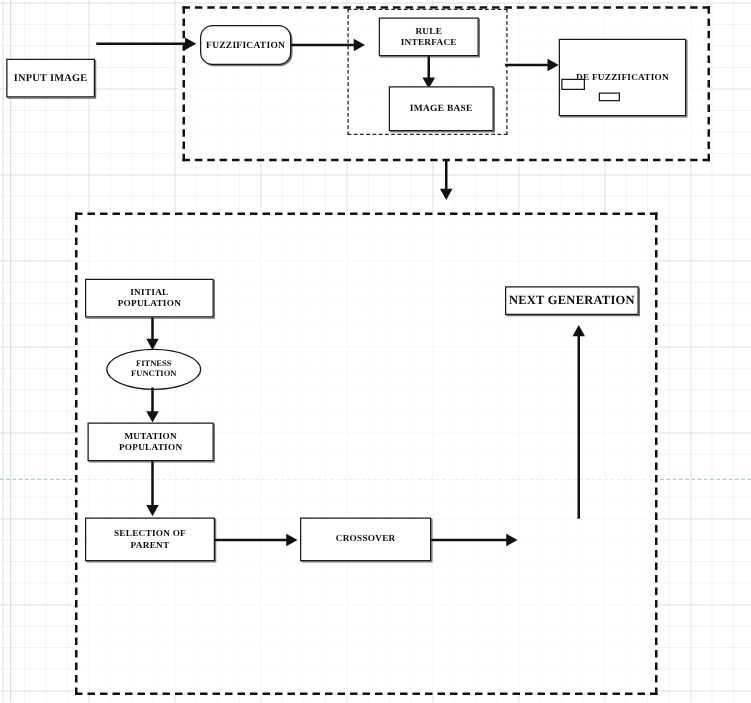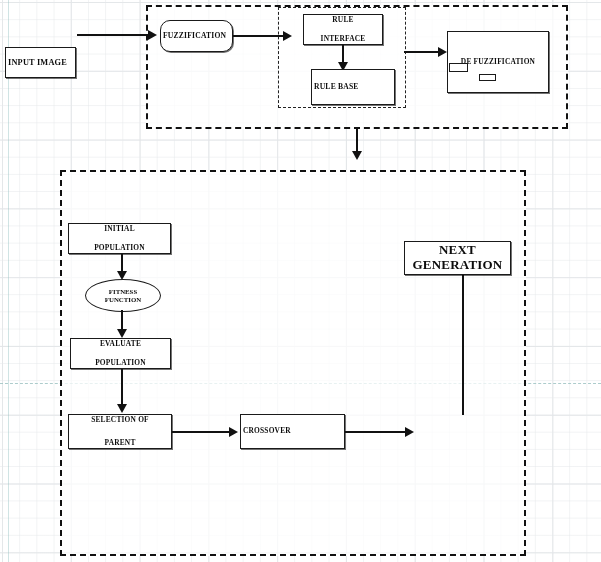--- a/index.html
+++ b/index.html
@@ -72,21 +72,21 @@
   }
 
   
   .node {
     position: absolute;
     box-sizing: border-box;
     border: 1.6px solid #1a1a1a;
     background: #ffffff;
     display: flex;
     align-items: center;
-    justify-content: space-between;
+    justify-content: center;
     text-align: center;
     color: #0d0d0d;
     font-weight: bold;
     letter-spacing: 0.2px;
     line-height: 1.12;
     padding: 1px 2px;
     box-shadow: 1px 1px 0 rgba(0,0,0,0.55);
   }
   .node span { display: block; }
 
@@ -171,21 +171,21 @@
 
   <div class="node" style="left:303px; top:14px; width:80px; height:31px; font-size:7.4px; flex-direction:column;">
     <span>RULE</span>
     <span>INTERFACE</span>
   </div>
 
   <div class="conn conn-v" style="left:342px; top:45px; width:1.8px; height:19px;"></div>
   <div class="arrow arrow-down" style="left:338px; top:62px;"></div>
 
   <div class="node" style="left:311px; top:69px; width:84px; height:36px; font-size:7.6px;">
-    <span>RULE BASE</span>
+    <span>IMAGE BASE</span>
   </div>
 
   <div class="conn conn-h" style="left:404px; top:51px; width:38px;"></div>
   <div class="arrow arrow-right" style="left:438px; top:47px;"></div>
 
   <div class="node" style="left:447px; top:31px; width:102px; height:62px; font-size:7.4px; align-items:center; justify-content:center;">
     <span>DE FUZZIFICATION</span>
   </div>
   <div class="inner-rect" style="left:449px; top:63px; width:19px; height:9px;"></div>
   <div class="inner-rect" style="left:479px; top:74px; width:17px; height:7px;"></div>
@@ -205,21 +205,21 @@
 
   <div class="ellipse" style="left:85px; top:279px; width:76px; height:33px; font-size:6.8px; flex-direction:column;">
     <span>FITNESS</span>
     <span>FUNCTION</span>
   </div>
 
   <div class="conn conn-v" style="left:121px; top:310px; width:1.8px; height:22px;"></div>
   <div class="arrow arrow-down" style="left:117px; top:329px;"></div>
 
   <div class="node" style="left:70px; top:338px; width:101px; height:31px; font-size:7.4px; flex-direction:column;">
-    <span>EVALUATE</span>
+    <span>MUTATION</span>
     <span>POPULATION</span>
   </div>
 
   <div class="conn conn-v" style="left:121px; top:369px; width:1.8px; height:38px;"></div>
   <div class="arrow arrow-down" style="left:117px; top:404px;"></div>
 
   <div class="node" style="left:68px; top:414px; width:104px; height:35px; font-size:7.4px; flex-direction:column;">
     <span>SELECTION OF</span>
     <span>PARENT</span>
   </div>
@@ -231,17 +231,17 @@
     <span>CROSSOVER</span>
   </div>
 
   <div class="conn conn-h" style="left:345px; top:431px; width:63px;"></div>
   <div class="arrow arrow-right" style="left:405px; top:427px;"></div>
 
 
   <div class="conn conn-v" style="left:462px; top:268px; width:2.2px; height:147px;"></div>
   <div class="arrow arrow-up" style="left:458px; top:260px;"></div>
 
-  <div class="node" style="left:404px; top:229px; width:107px; height:34px; font-size:13px;margin-top:12px;">
+  <div class="node" style="left:404px; top:229px; width:107px; height:23px; font-size:10px;">
     <span>NEXT GENERATION</span>
   </div>
 
 </div>
 
 </body></html>

